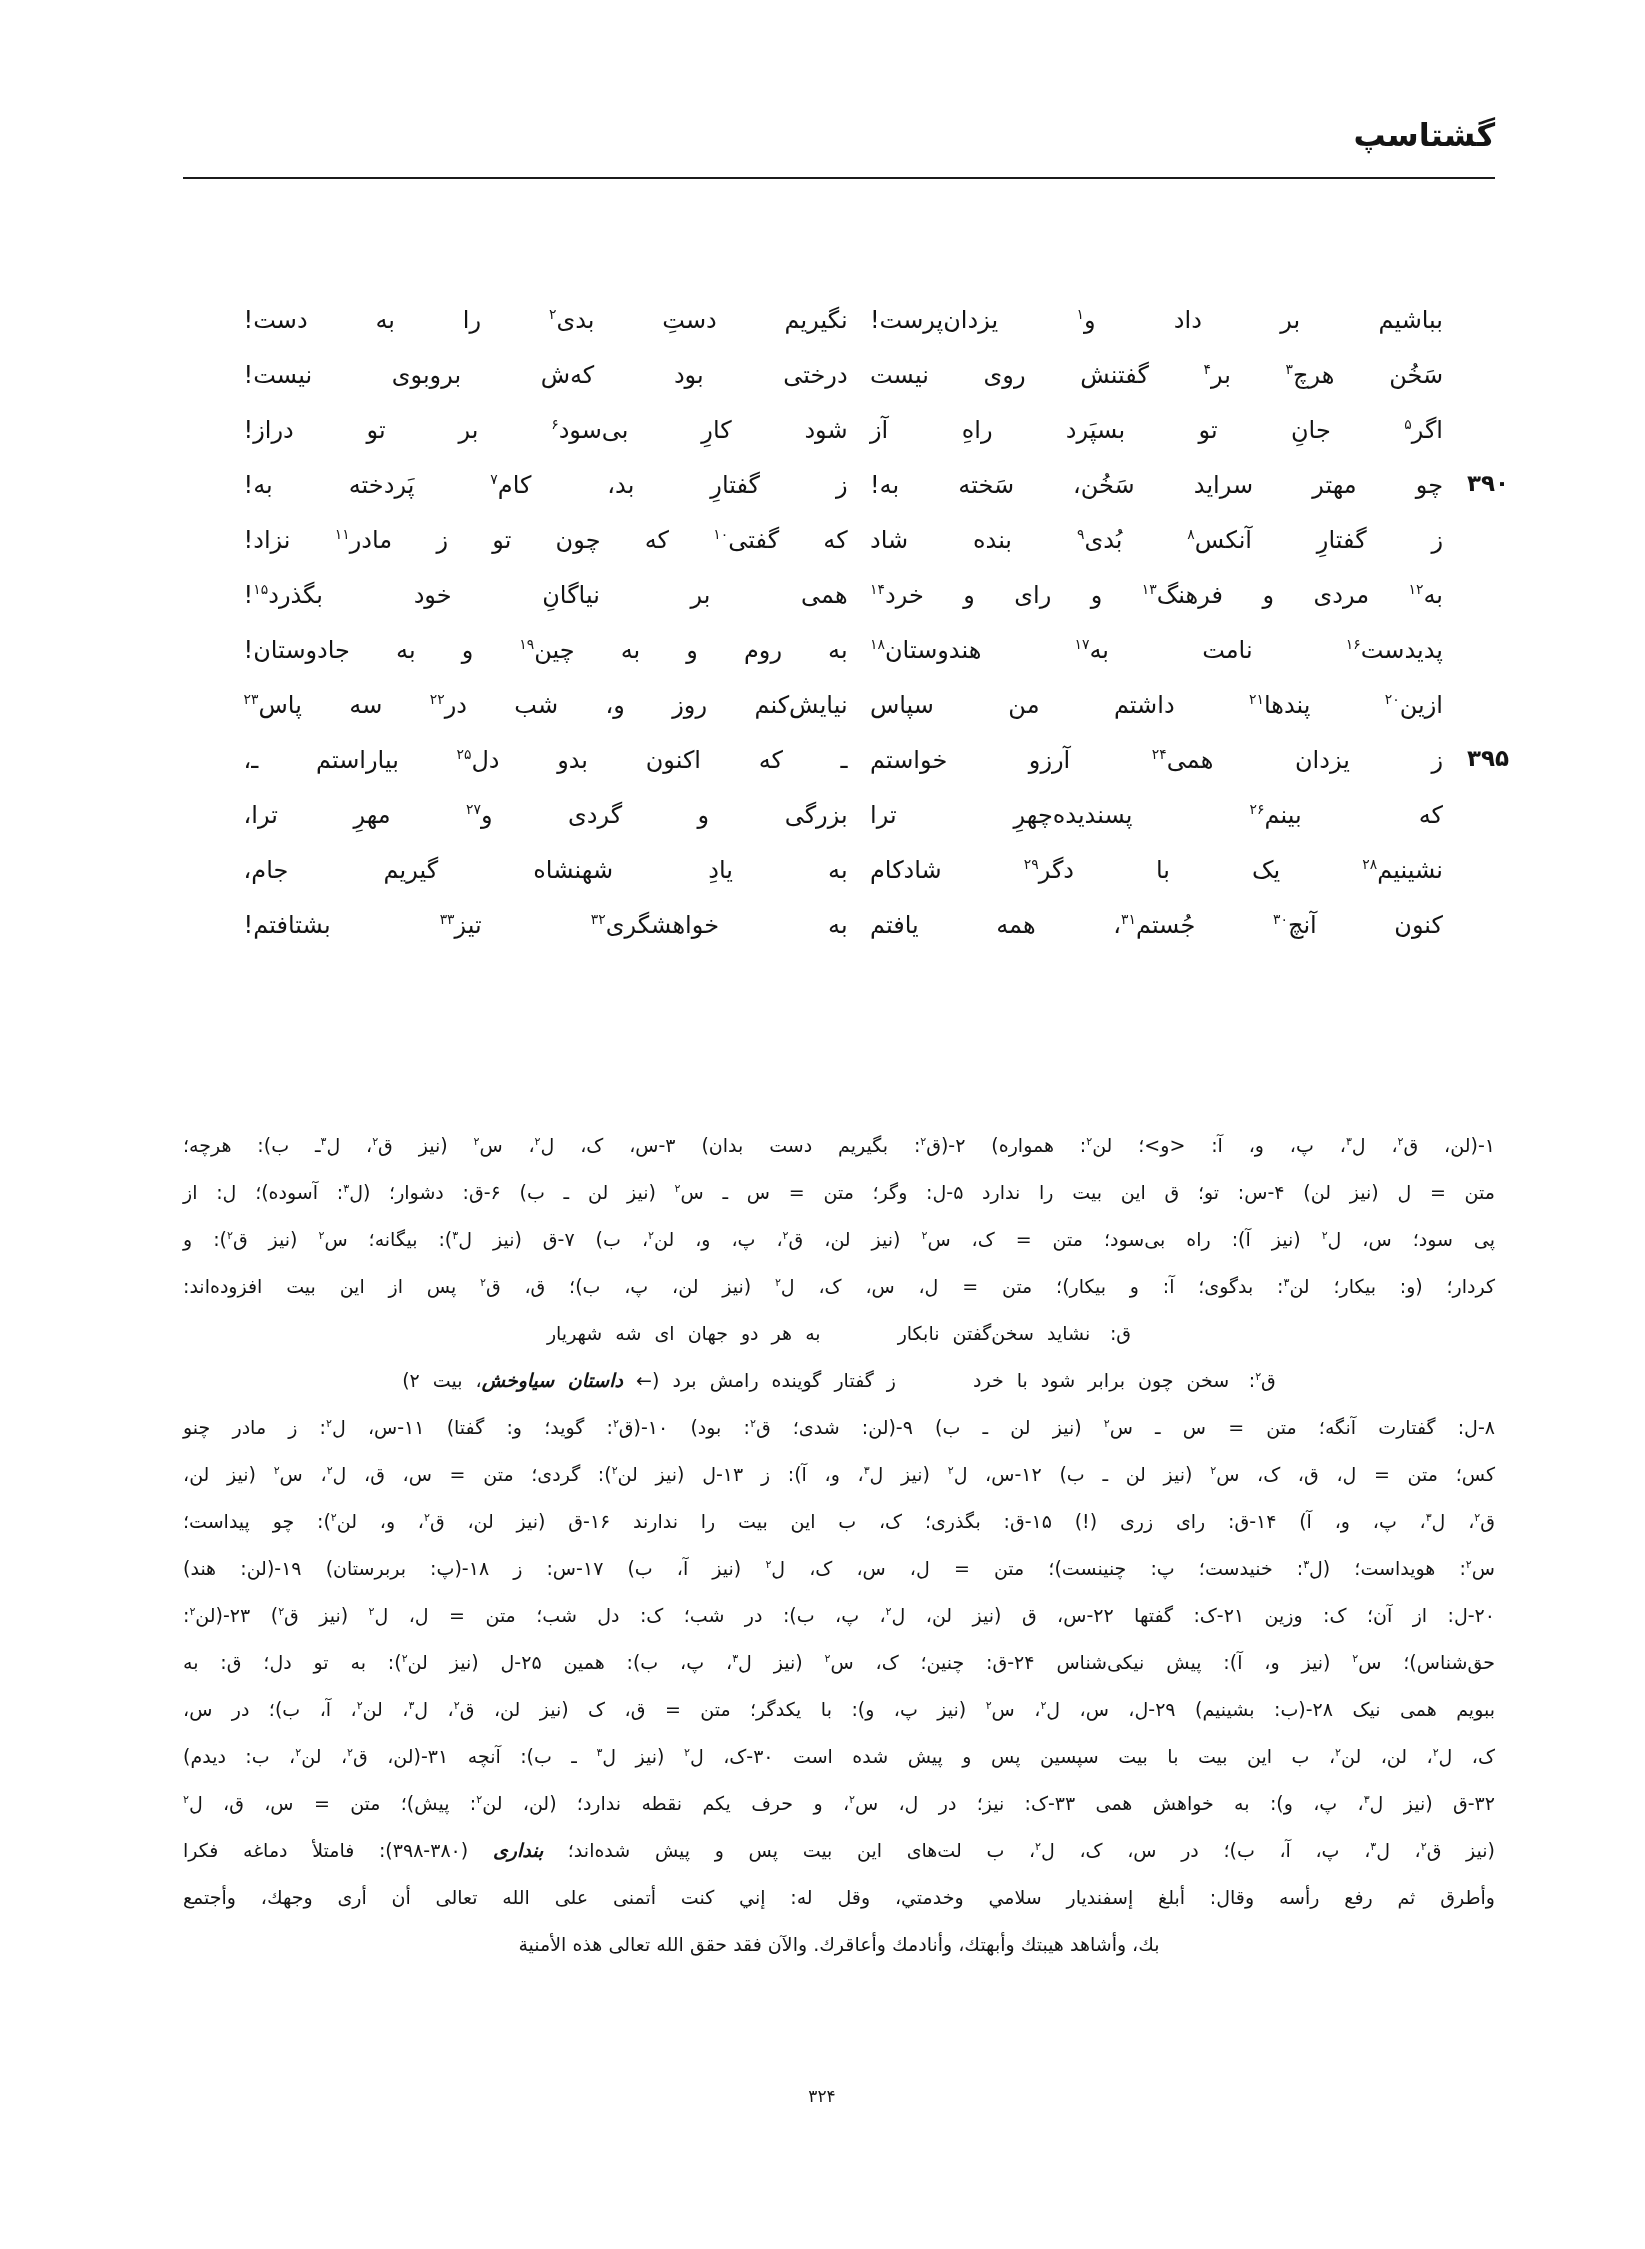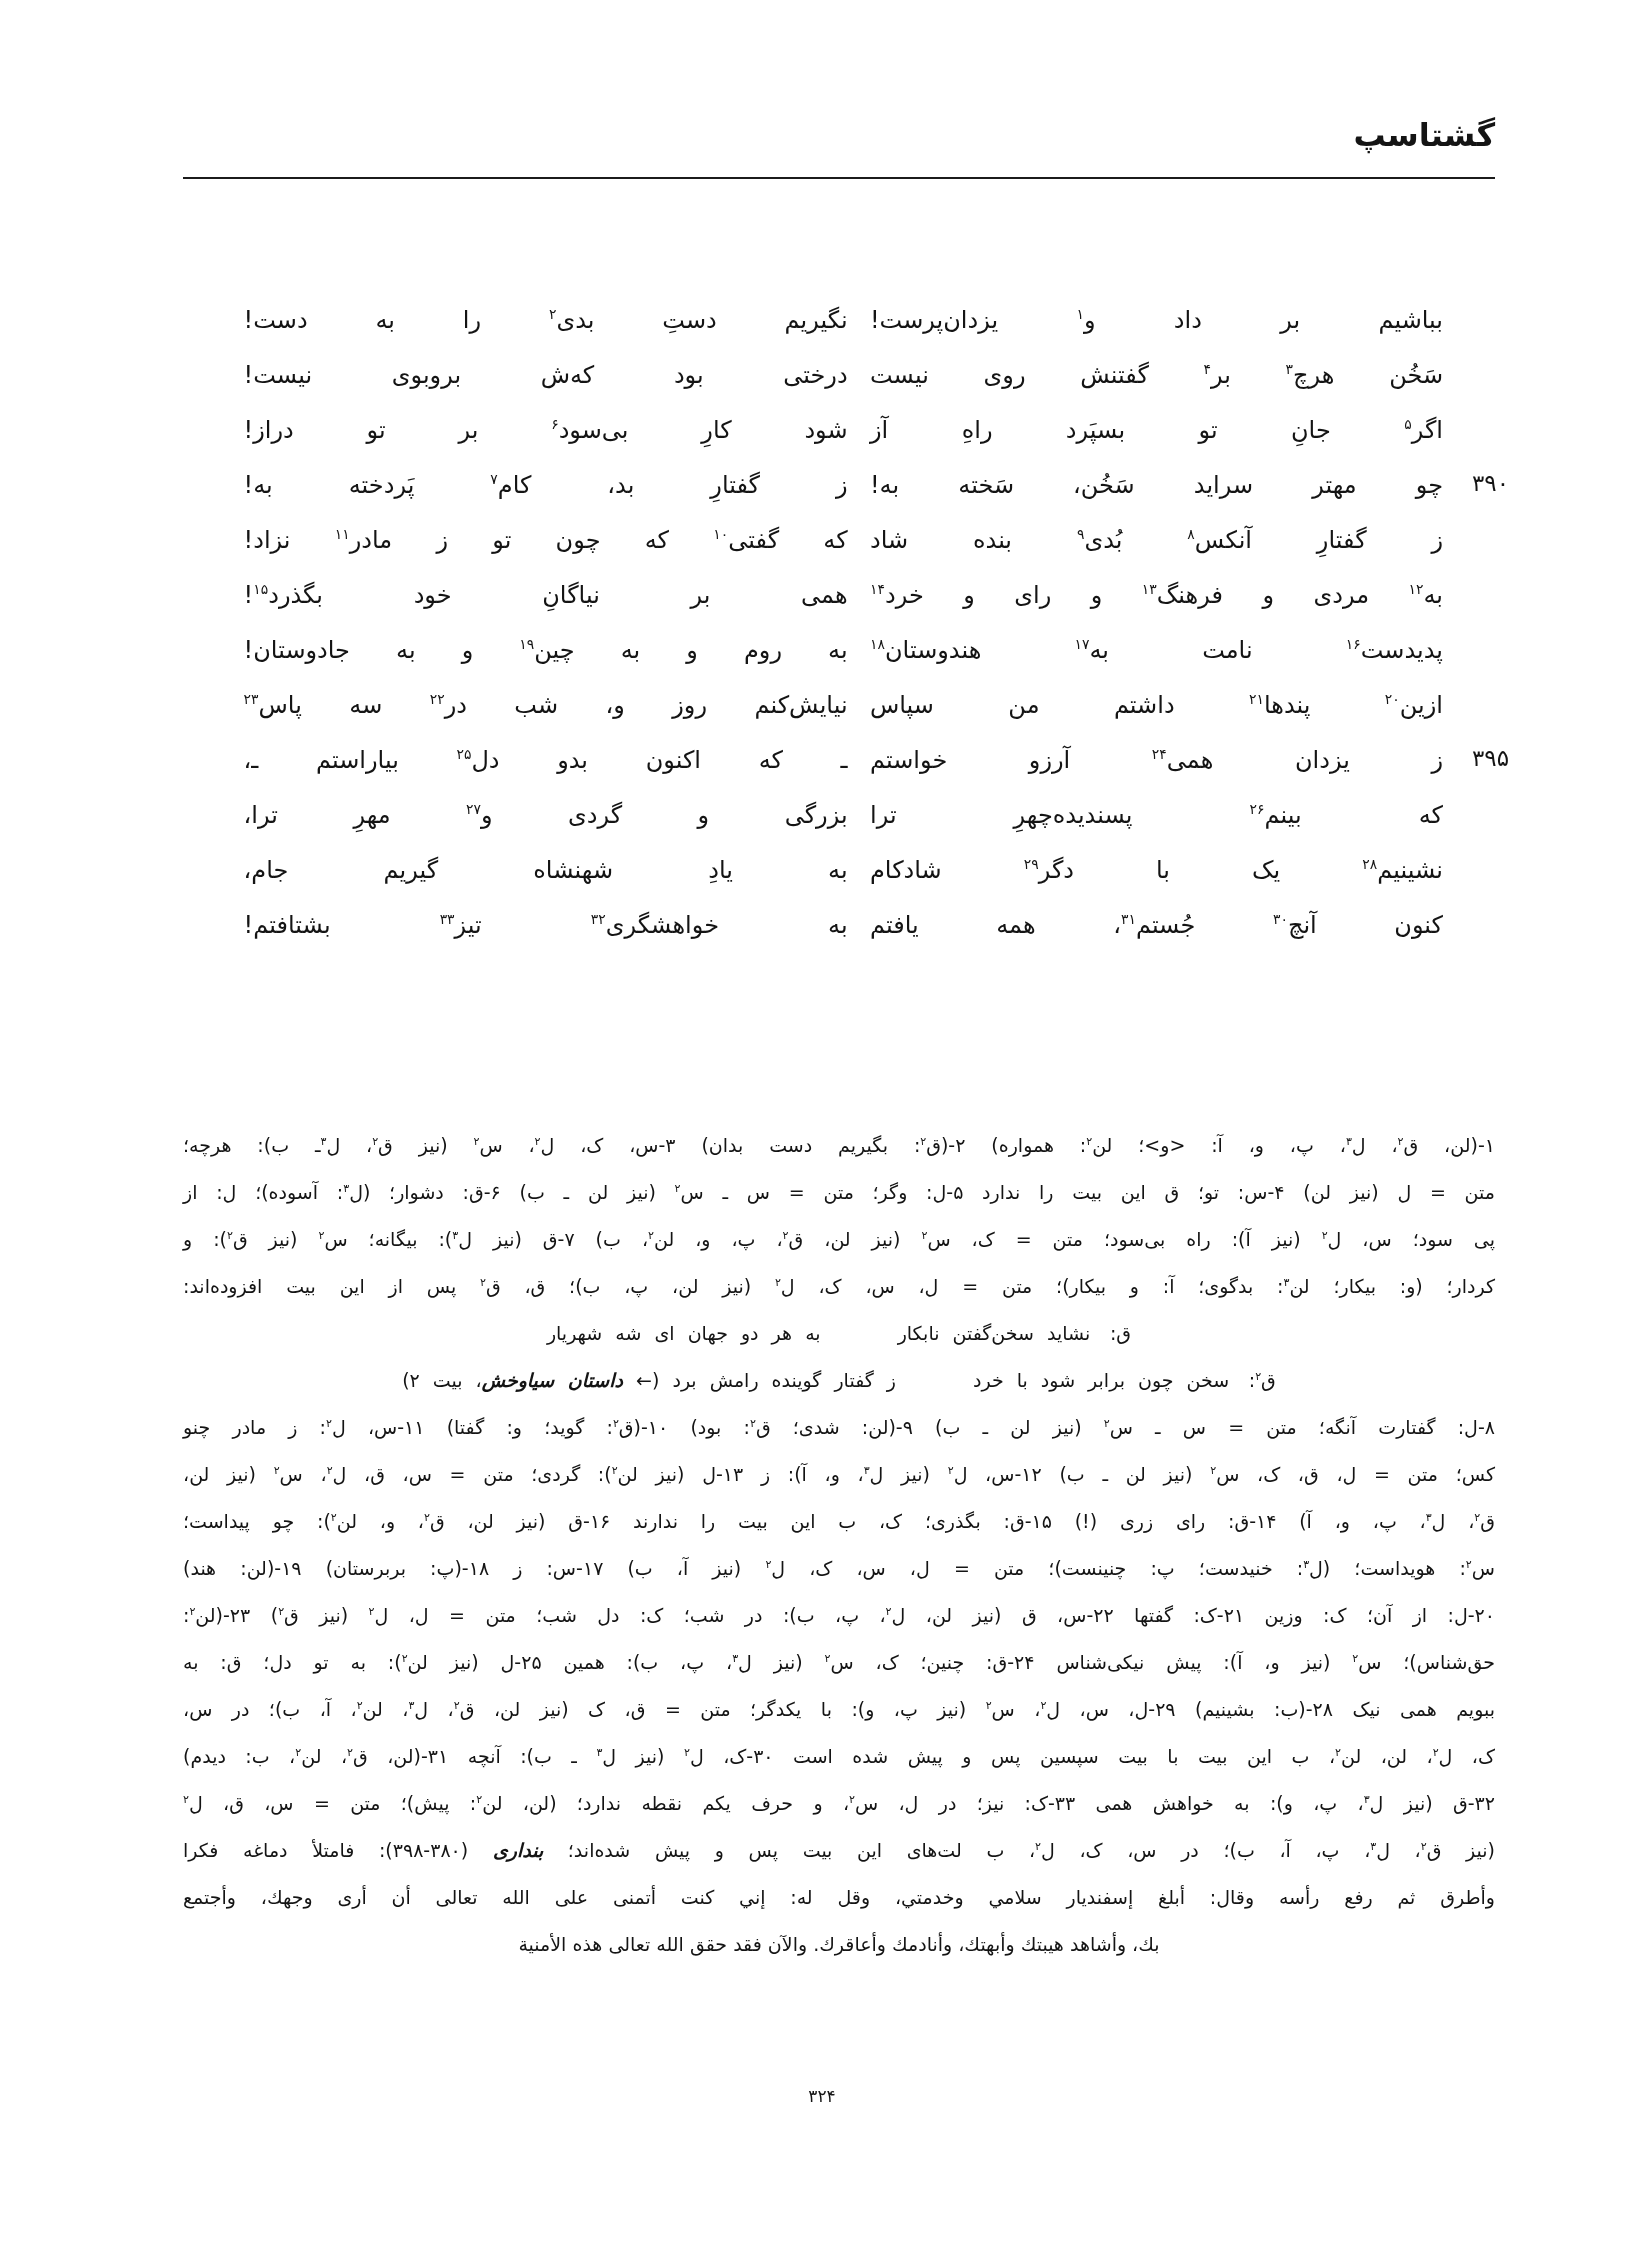--- a/index.html
+++ b/index.html
@@ -16,21 +16,21 @@
   .header-title{
     position:absolute;top:116px;right:150px;
     font-size:32px;font-weight:bold;letter-spacing:0;
   }
   .header-rule{
     position:absolute;top:177px;right:150px;width:1312px;
     border-top:2.1px solid #1b1b1b;height:0;
   }
   .poem{position:absolute;top:299px;right:136px;width:1266px;}
   .poem-row{display:flex;height:55px;align-items:flex-start;}
-  .vnum{width:66px;font-size:23px;padding-top:5.6px;font-weight:normal;}
+  .vnum{width:66px;font-size:23px;padding-top:5.6px;font-weight:bold;}
   .hemi{font-size:24px;line-height:42px;text-align:justify;text-align-last:justify;}
   .hemi-r{width:573px;}
   .hemi-gap{width:22.4px;flex:none;}
   .hemi-l{width:604px;}
   sup{font-size:0.58em;line-height:0;vertical-align:super;}
   b{font-weight:bold;font-style:italic;}
   .footnotes{
     position:absolute;top:1122px;right:150px;width:1312px;
     font-size:19px;
     margin-left:12px;

